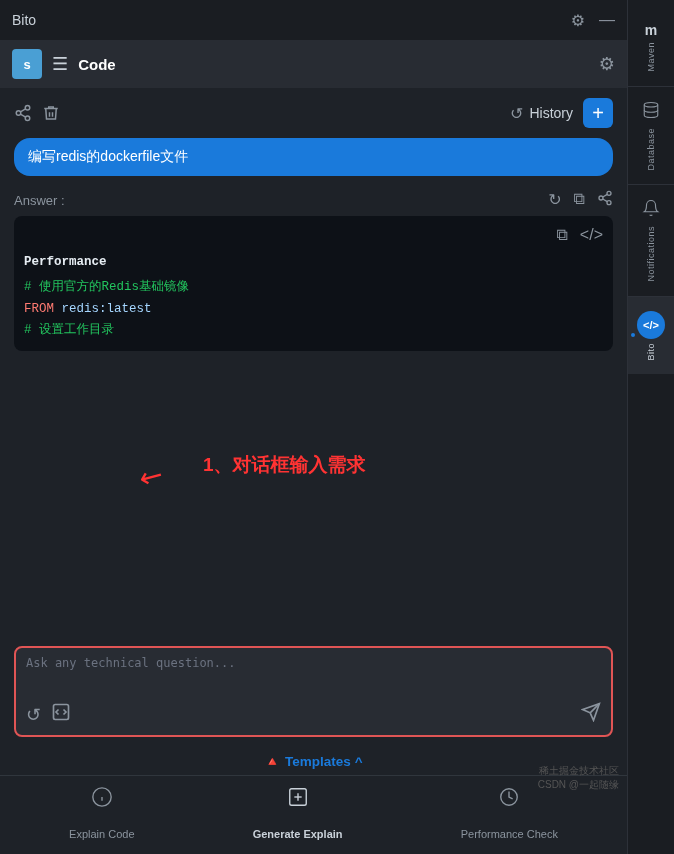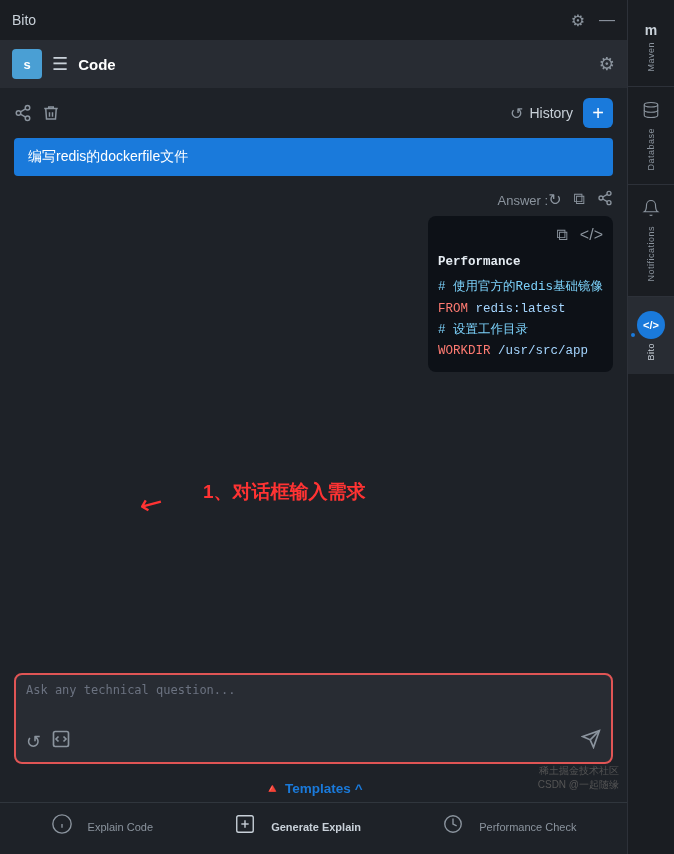--- a/index.html
+++ b/index.html
@@ -138,35 +138,34 @@
       border: none;
     }
 
     
     .query-container {
       padding: 0 14px 8px 14px;
       flex-shrink: 0;
     }
     .query-bubble {
       background: #1a7adb;
-      border-radius: 4px;
+      border-radius: 16px;
       padding: 10px 14px;
       color: #ffffff;
       font-size: 14px;
       font-weight: 500;
     }
 
     
     .answer-section {
       flex: 1;
       overflow-y: auto;
       padding: 0 14px;
       display: flex;
       flex-direction: column;
-      align-items: flex-end;
     }
     .answer-header {
       display: flex;
       align-items: center;
       justify-content: space-between;
       padding: 6px 0;
     }
     .answer-label {
       color: #8b949e;
       font-size: 13px;
@@ -209,21 +208,21 @@
       font-size: 12.5px;
       color: #c9d1d9;
       line-height: 1.7;
     }
     .code-filename {
       color: #e6edf3;
       font-weight: 600;
       margin-bottom: 4px;
     }
     .code-comment {
-      color: #7dd3fc;
+      color: #22c55e;
     }
     .code-keyword {
       color: #ff7b72;
     }
     .code-value {
       color: #a5d6ff;
     }
 
     
     .input-section {
@@ -293,21 +292,21 @@
       display: flex;
       align-items: center;
       justify-content: space-around;
       padding: 10px 10px 14px 10px;
       border-top: 1px solid #30363d;
       flex-shrink: 0;
       background: #1e2228;
     }
     .nav-item {
       display: flex;
-      flex-direction: row;
+      flex-direction: column;
       align-items: center;
       gap: 15px;
       cursor: pointer;
     }
     .nav-icon {
       color: #8b949e;
       font-size: 20px;
     }
     .nav-icon-active {
       color: #c9d1d9;
@@ -459,21 +458,20 @@
     <div class="code-block">
       <div class="code-block-header">
         <span class="code-icon">⧉</span>
         <span class="code-icon">&lt;/&gt;</span>
       </div>
       <div class="code-content">
         <div class="code-filename">Performance</div>
         <div class="code-comment"># 使用官方的Redis基础镜像</div>
         <div><span class="code-keyword">FROM</span> <span class="code-value">redis:latest</span></div>
         <div class="code-comment">  # 设置工作目录</div>
-        <div><span class="code-keyword">WORKDIR</span> <span class="code-value">/usr/src/app</span></div>
       </div>
     </div>
   </div>
 
   <div style="position:relative; flex-shrink:0; height:0;">
     <div style="position:absolute; bottom: 160px; left: 180px; color:#ff3333; font-size:19px; font-weight:bold; pointer-events:none; white-space:nowrap; z-index:10;margin-left:23px;">
       <span>1、对话框输入需求</span>
     </div>
     <div style="position:absolute; bottom:145px; left:140px; color:#ff3333; font-size:28px; pointer-events:none; z-index:10; transform:rotate(30deg);">↙</div>
   </div>

